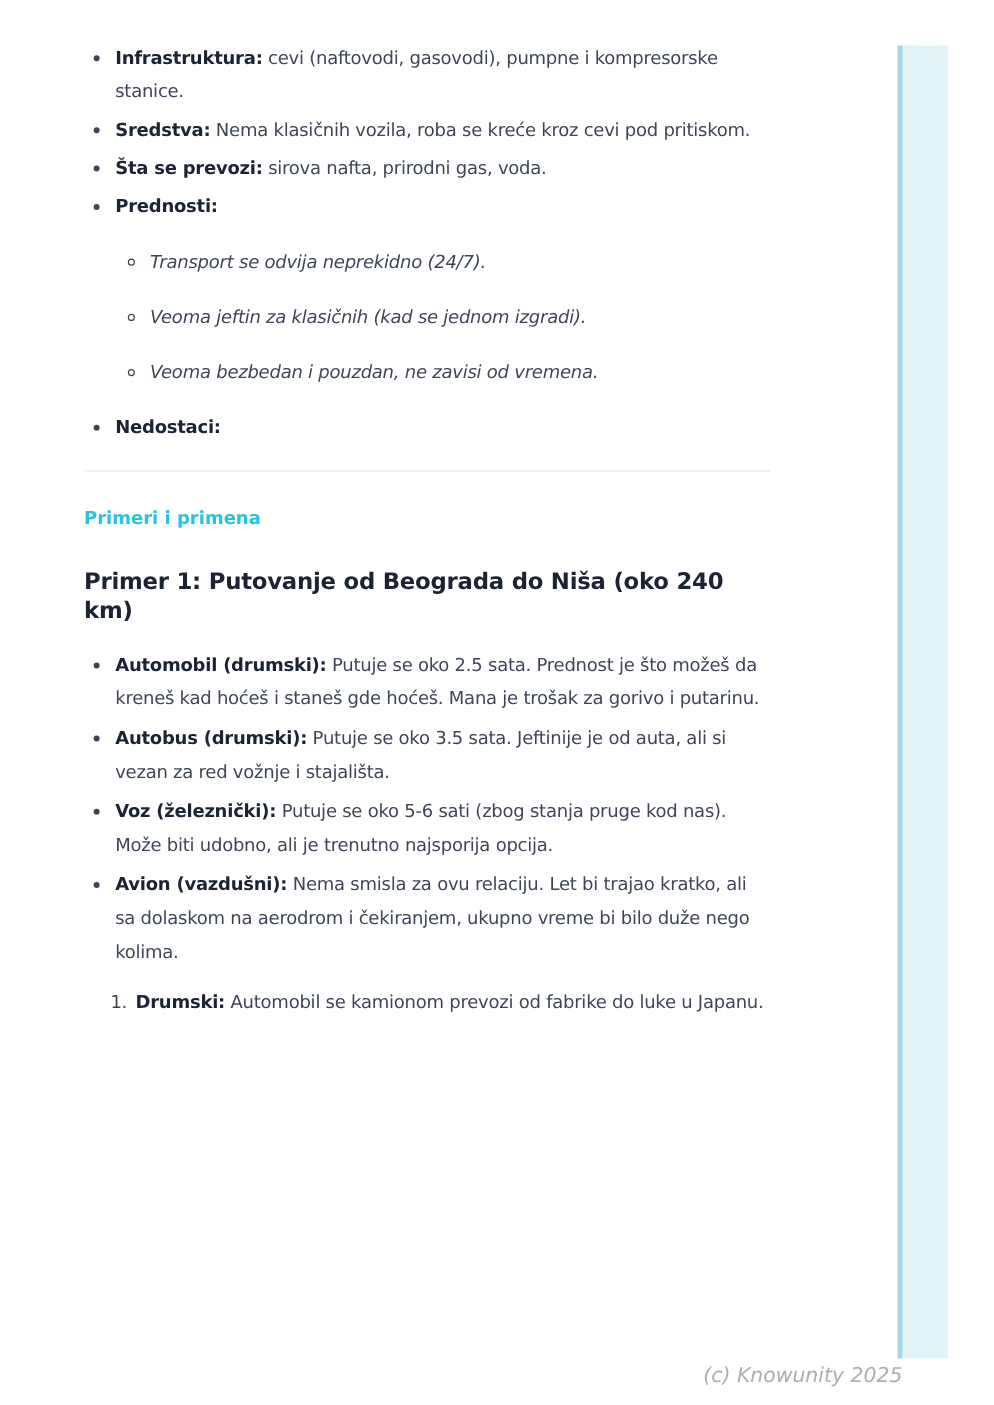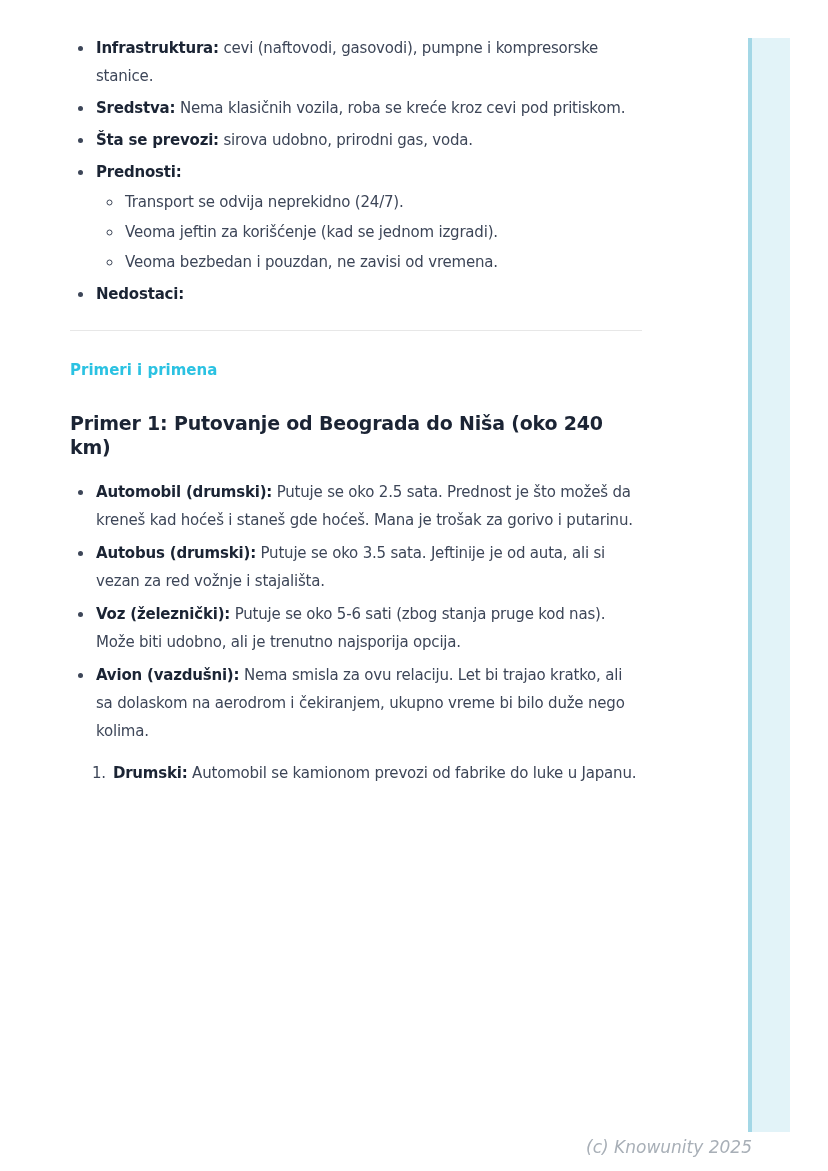--- a/index.html
+++ b/index.html
@@ -37,21 +37,21 @@
     list-style: disc;
     margin: 0;
     padding-left: 24px;
   }
   ul.l1 > li { margin: 0 0 4px 0; padding-left: 2px; }
   ul.l2 {
     list-style: circle;
     margin: 2px 0 0 0;
     padding-left: 27px;
   }
-  ul.l2 > li { margin: 2px 0; padding-left: 2px; }
+  ul.l2 > li { margin: 18px 0; padding-left: 2px; font-style: italic; }
   hr.divider {
     border: none;
     border-top: 1px solid #e7e7e7;
     margin: 22px 0 0 0;
   }
   h2.section-heading {
     margin: 24px 0 0 0;
     font-size: 15px;
     line-height: 30px;
     letter-spacing: 0;
@@ -111,27 +111,27 @@
       <li>
         <span class="b">Infrastruktura:</span>
         <span>cevi (naftovodi, gasovodi), pumpne i kompresorske stanice.</span>
       </li>
       <li>
         <span class="b">Sredstva:</span>
         <span>Nema klasičnih vozila, roba se kreće kroz cevi pod pritiskom.</span>
       </li>
       <li>
         <span class="b">Šta se prevozi:</span>
-        <span>sirova udobno, prirodni gas, voda.</span>
+        <span>sirova nafta, prirodni gas, voda.</span>
       </li>
       <li>
         <span class="b">Prednosti:</span>
         <ul class="l2">
           <li>Transport se odvija neprekidno (24/7).</li>
-          <li>Veoma jeftin za korišćenje (kad se jednom izgradi).</li>
+          <li>Veoma jeftin za klasičnih (kad se jednom izgradi).</li>
           <li>Veoma bezbedan i pouzdan, ne zavisi od vremena.</li>
         </ul>
       </li>
       <li>
         <span class="b">Nedostaci:</span>
       </li>
     </ul>
 
     <hr class="divider">
 

